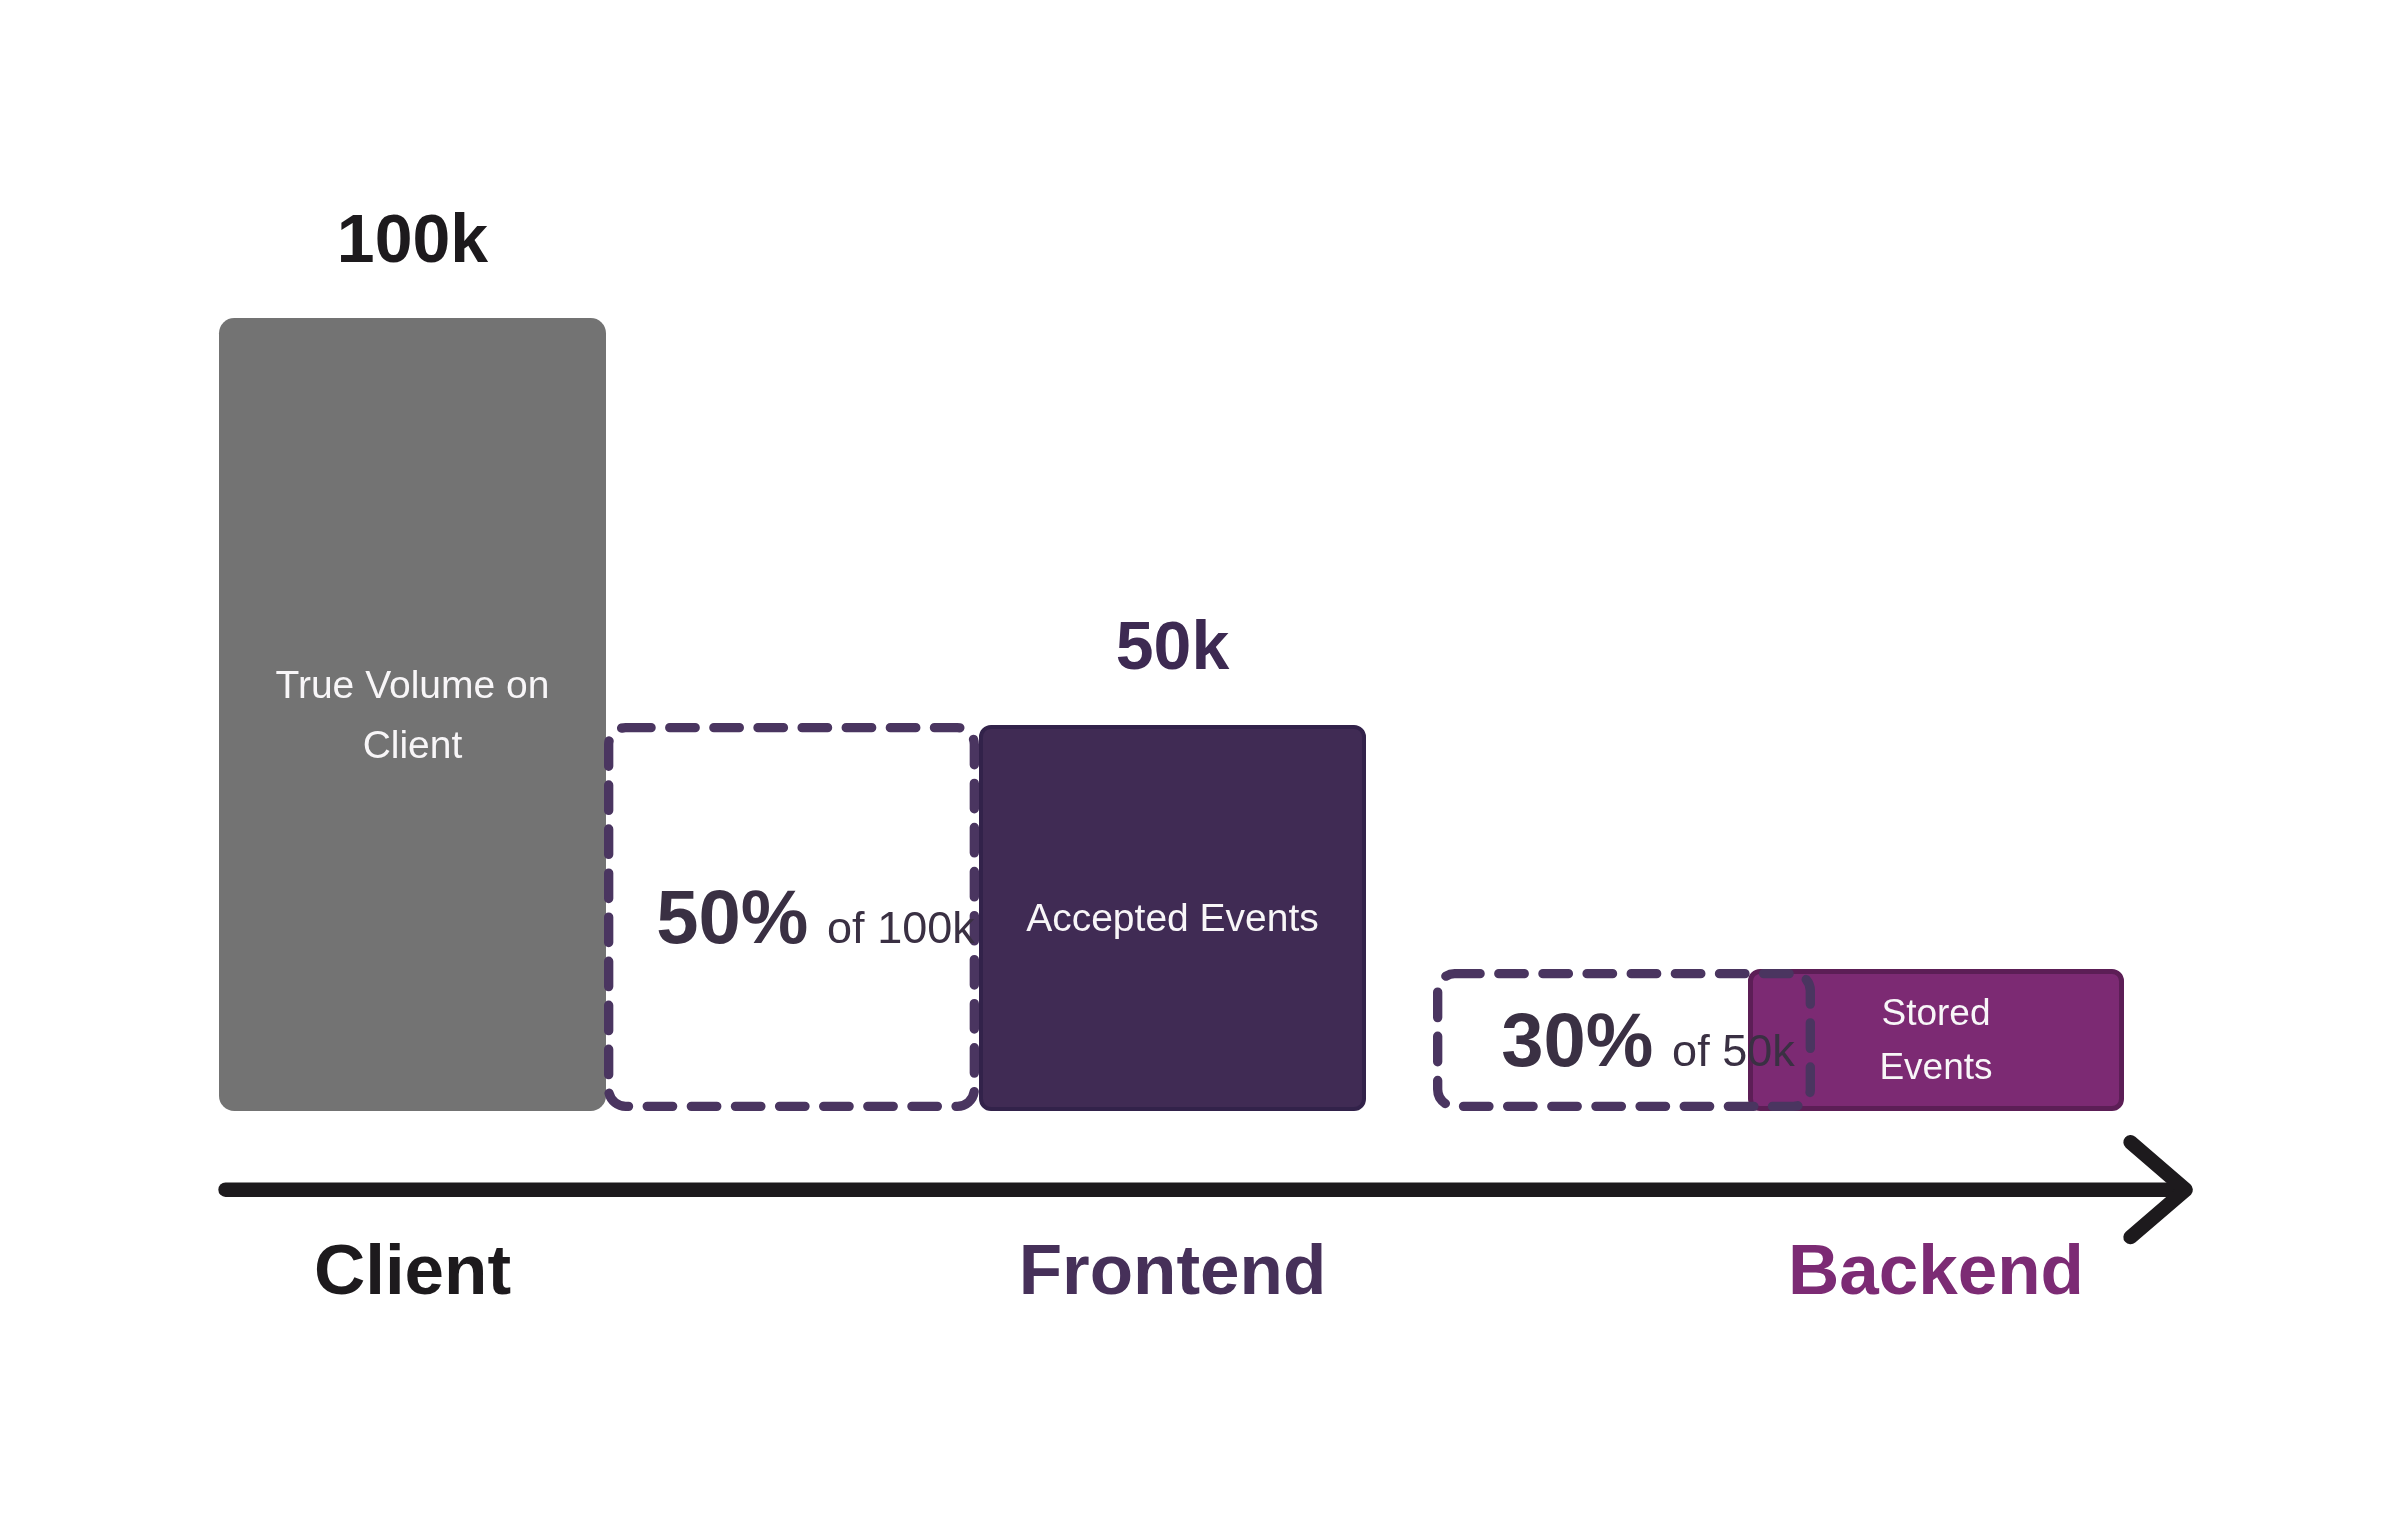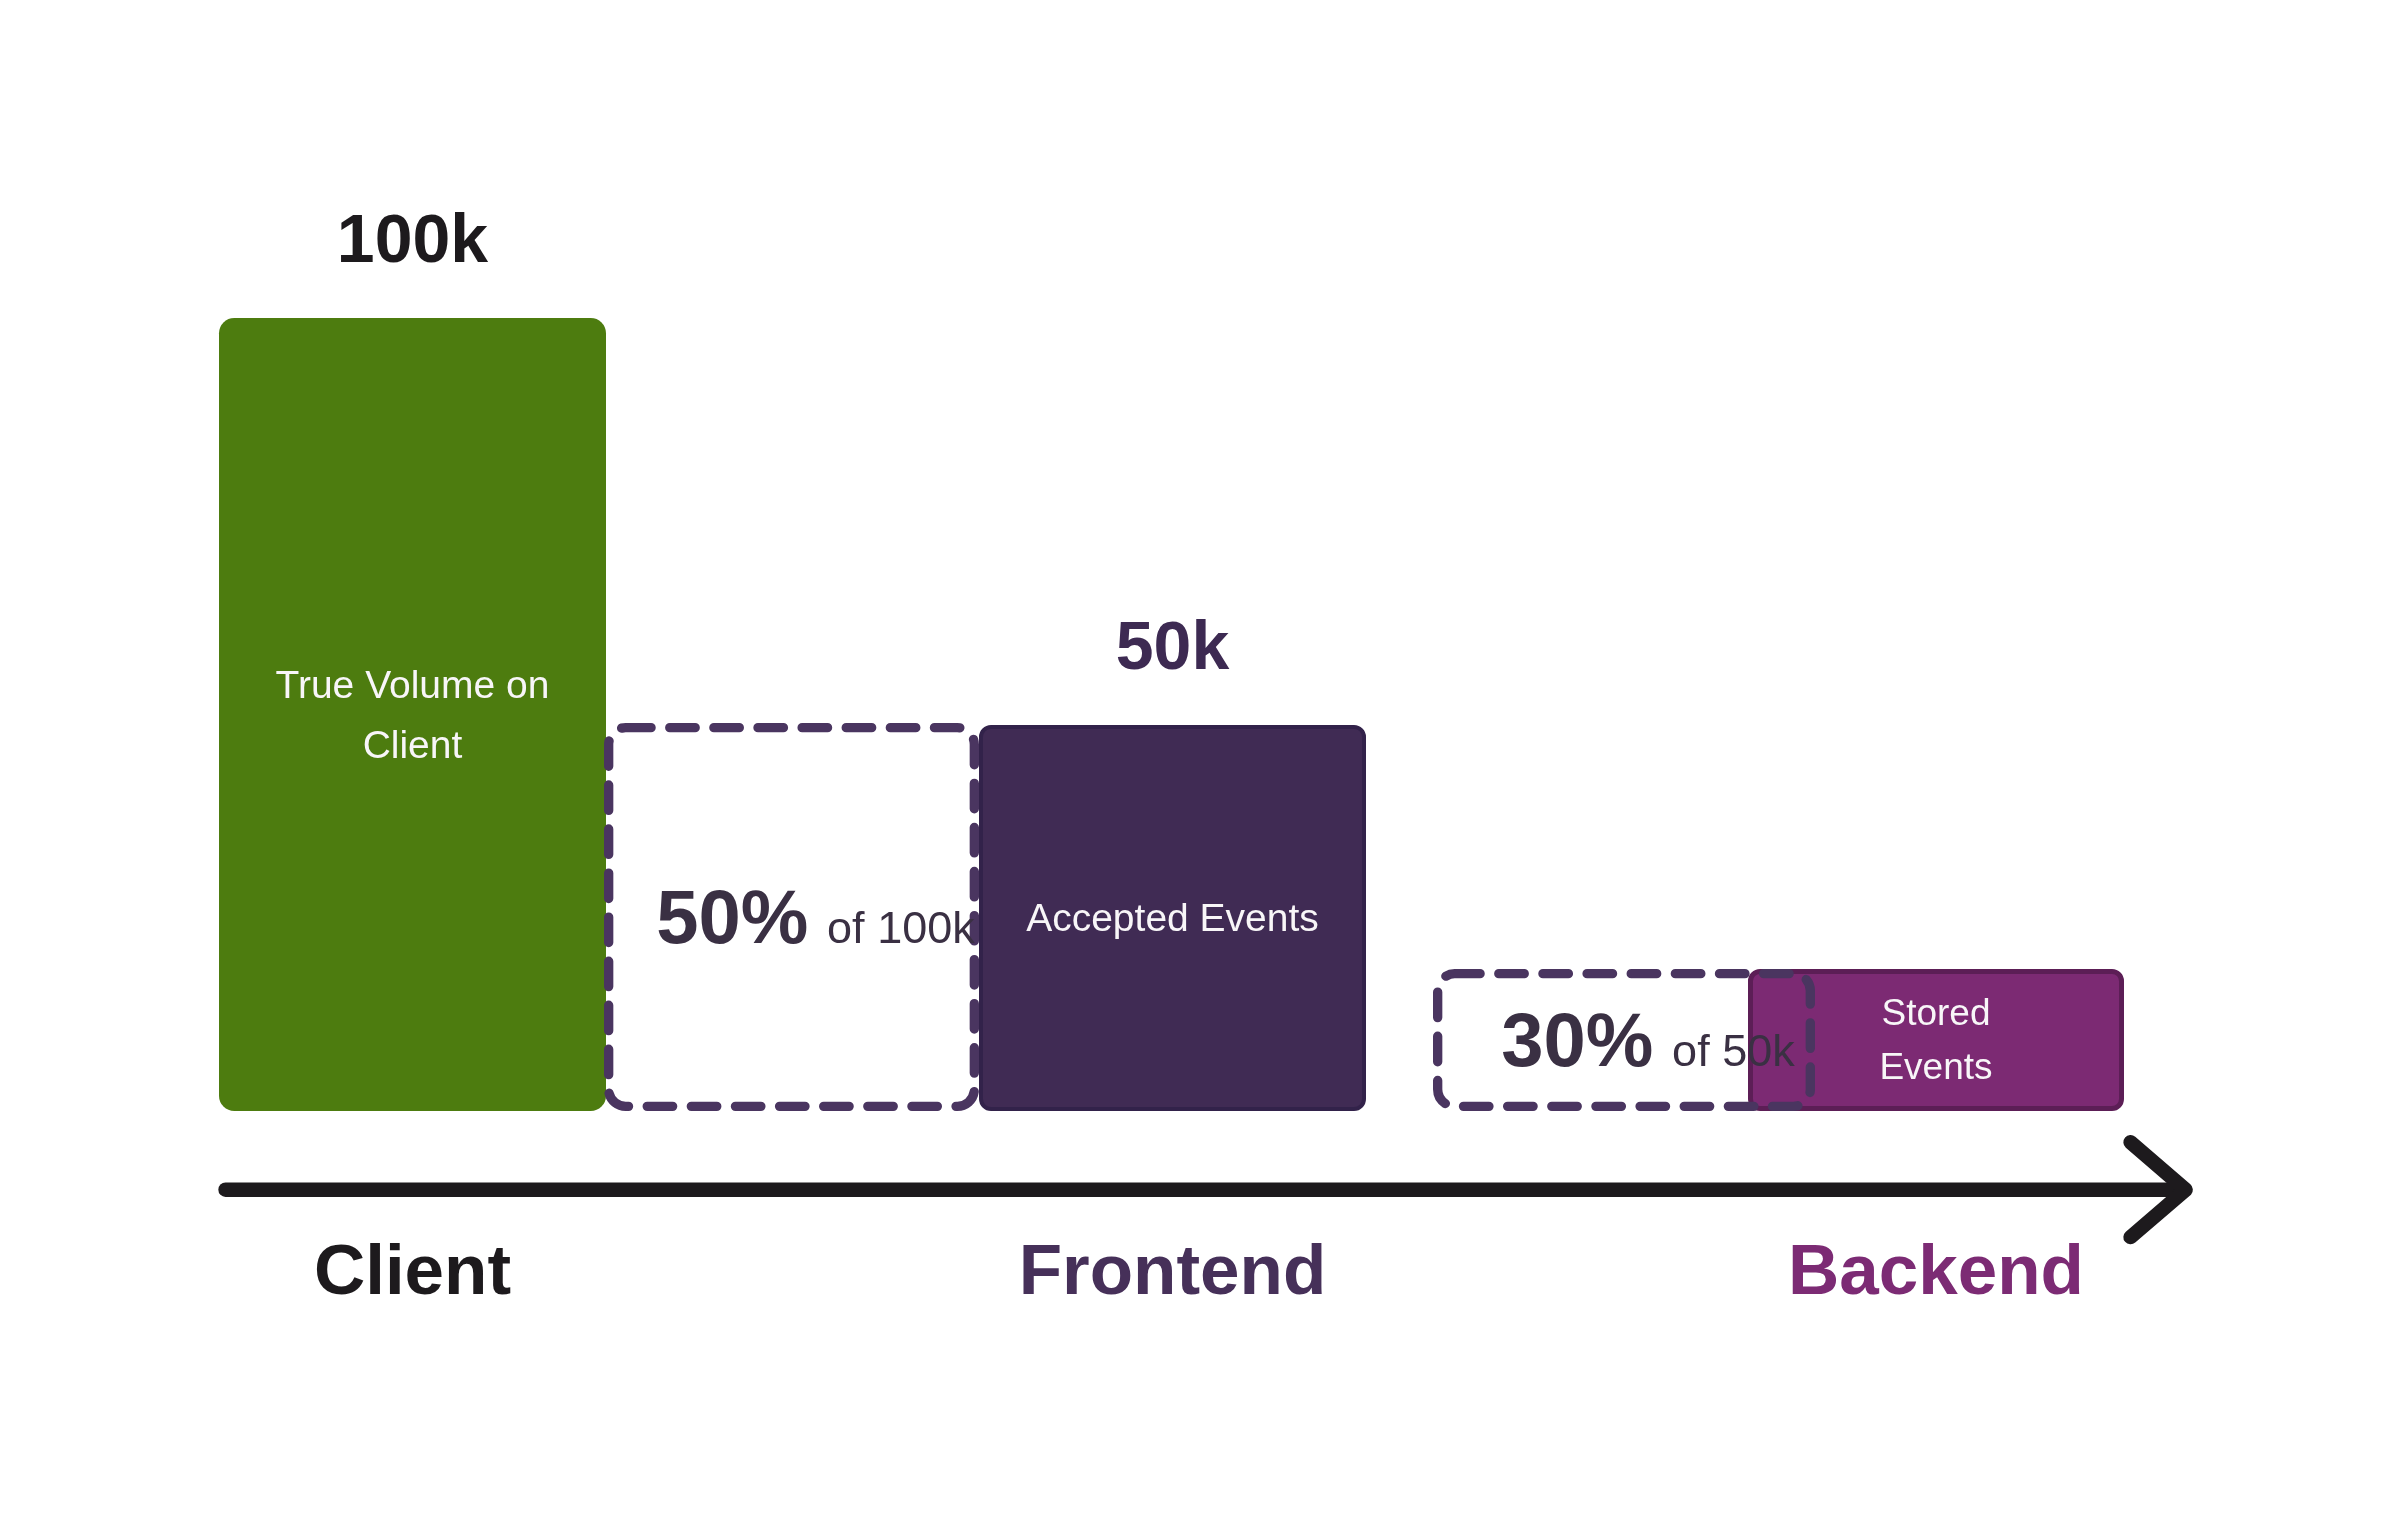--- a/index.html
+++ b/index.html
@@ -38,21 +38,21 @@
     box-sizing: border-box;
   }
   .bar-label {
     color: #f8f6f8;
     font-size: 39px;
     font-weight: 400;
     line-height: 1.52;
   }
   .bar-client {
     left: 219px; top: 318px; width: 387px; height: 793px;
-    background: #4d7c0f;
+    background: #737373;
     border-radius: 15.3px;
   }
   .bar-frontend {
     left: 979px; top: 725px; width: 387px; height: 386px;
     background: #402b54;
     border: 4.2px solid #32224a;
     border-radius: 12px;
   }
   .bar-backend {
     left: 1748px; top: 969px; width: 376px; height: 142px;

